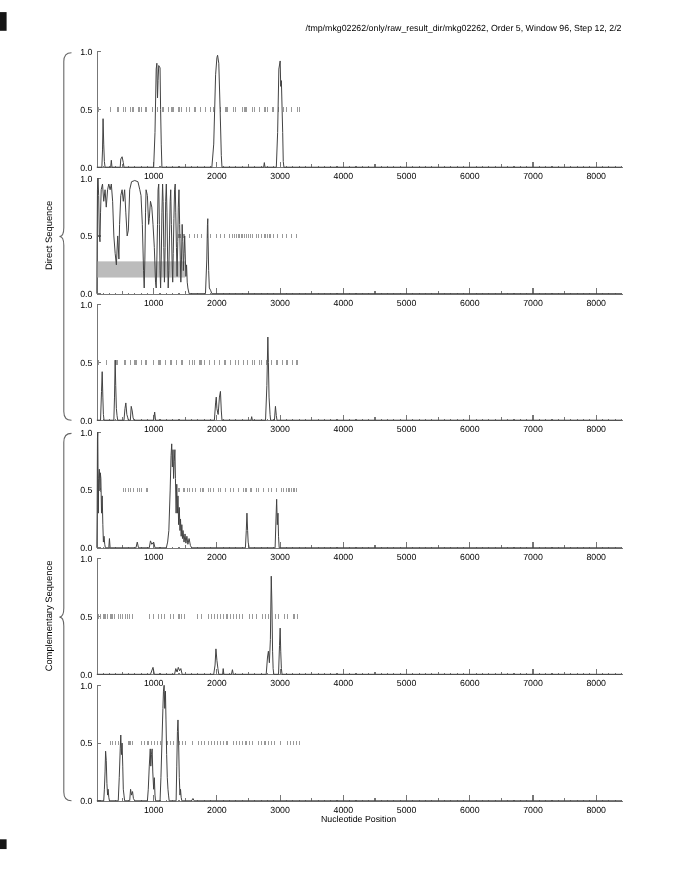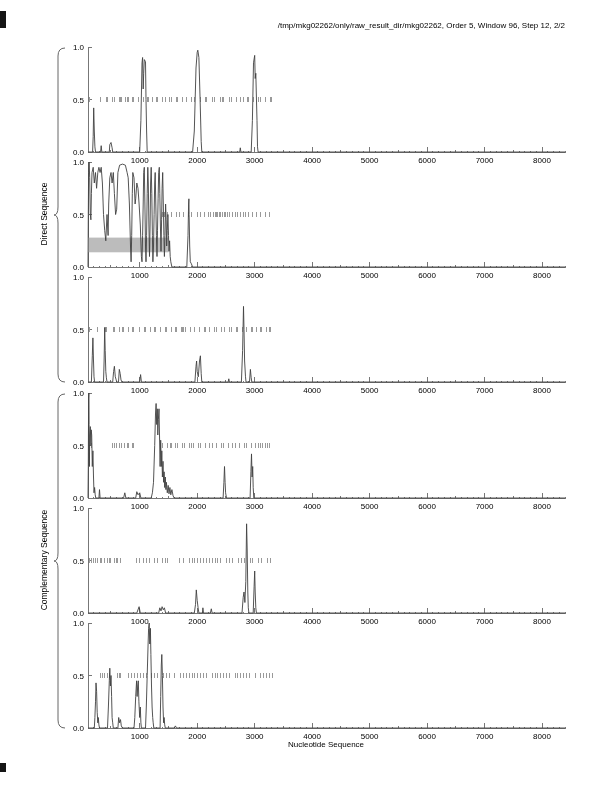--- a/index.html
+++ b/index.html
@@ -986,14 +986,14 @@
           <line x1="198.98433734939758" y1="51.3" x2="198.98433734939758" y2="55.7"></line>
           <line x1="201.8578313253012" y1="51.3" x2="201.8578313253012" y2="55.7"></line>
           <line x1="204.73132530120483" y1="51.3" x2="204.73132530120483" y2="55.7"></line>
           <line x1="207.60481927710842" y1="51.3" x2="207.60481927710842" y2="55.7"></line>
           <line x1="210.47831325301206" y1="51.3" x2="210.47831325301206" y2="55.7"></line>
         </g>
         <polyline points="26.0,106.0 32.3,106.0 32.9,95.5 33.5,79.8 34.0,60.9 34.6,69.3 35.2,90.3 35.8,100.8 36.3,95.5 36.9,102.8 37.5,106.0 45.5,106.0 46.4,85.0 47.3,58.8 47.8,46.2 48.4,64.0 49.0,53.5 49.6,74.5 50.1,95.5 50.7,100.8 51.3,106.0 55.9,106.0 56.7,95.5 57.6,100.8 58.5,97.6 59.3,103.9 60.5,106.0 72.0,106.0 72.8,95.5 73.7,74.5 74.6,58.8 75.1,74.5 75.7,64.0 76.3,58.8 76.9,79.8 77.7,95.5 78.3,85.0 78.9,100.8 79.4,106.0 83.5,106.0 84.3,85.0 85.2,53.5 86.1,22.0 86.6,6.3 87.2,1.0 87.8,22.0 88.4,6.3 88.9,32.5 89.5,64.0 90.1,85.0 90.7,95.5 91.2,100.8 91.8,106.0 98.1,106.0 98.7,74.5 99.3,43.0 99.8,32.5 100.4,53.5 101.0,85.0 101.6,100.8 102.1,95.5 102.7,102.8 103.3,106.0 112.2,106.0 113.4,103.9 114.5,106.0 503.0,106.0" fill="none" stroke="#414141" stroke-width="0.9" stroke-linejoin="round"></polyline>
       </svg>
     </div>
 
-  <div class="xaxis-label" style="left:226px;top:740px;">Nucleotide Sequence</div>
+  <div class="xaxis-label" style="left:226px;top:740px;">Nucleotide Position</div>
 </div>
 
 </body></html>

